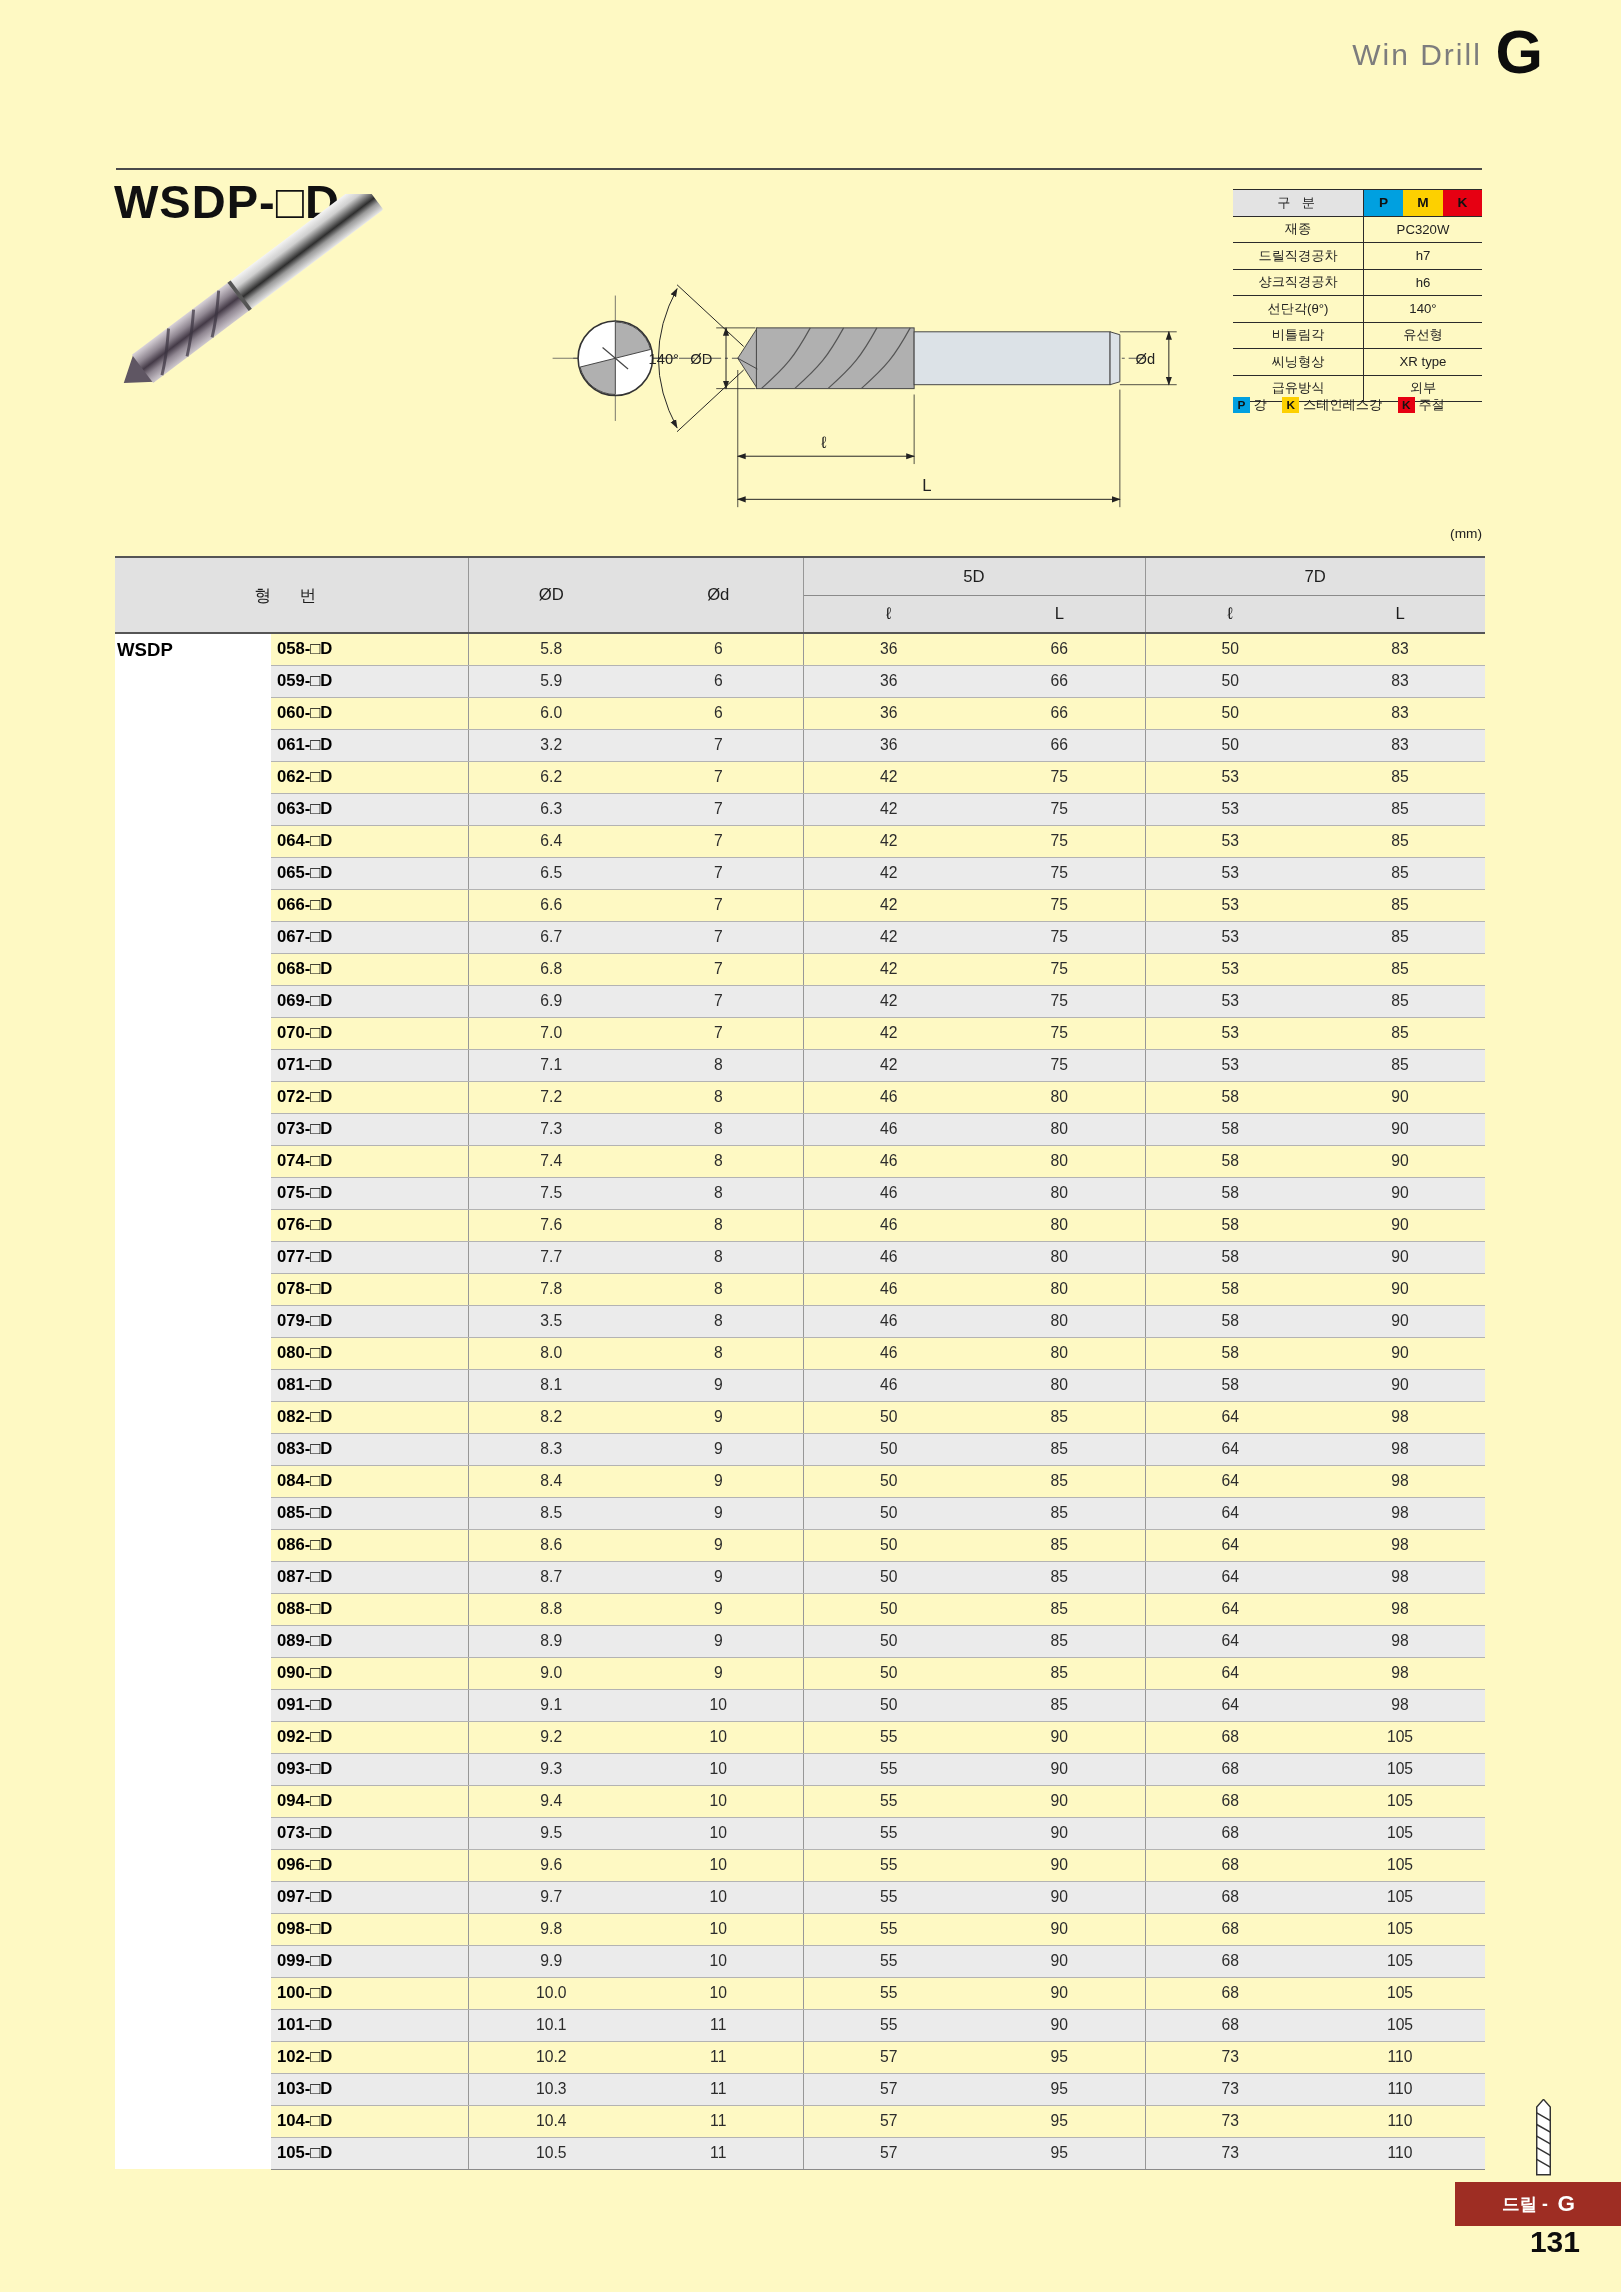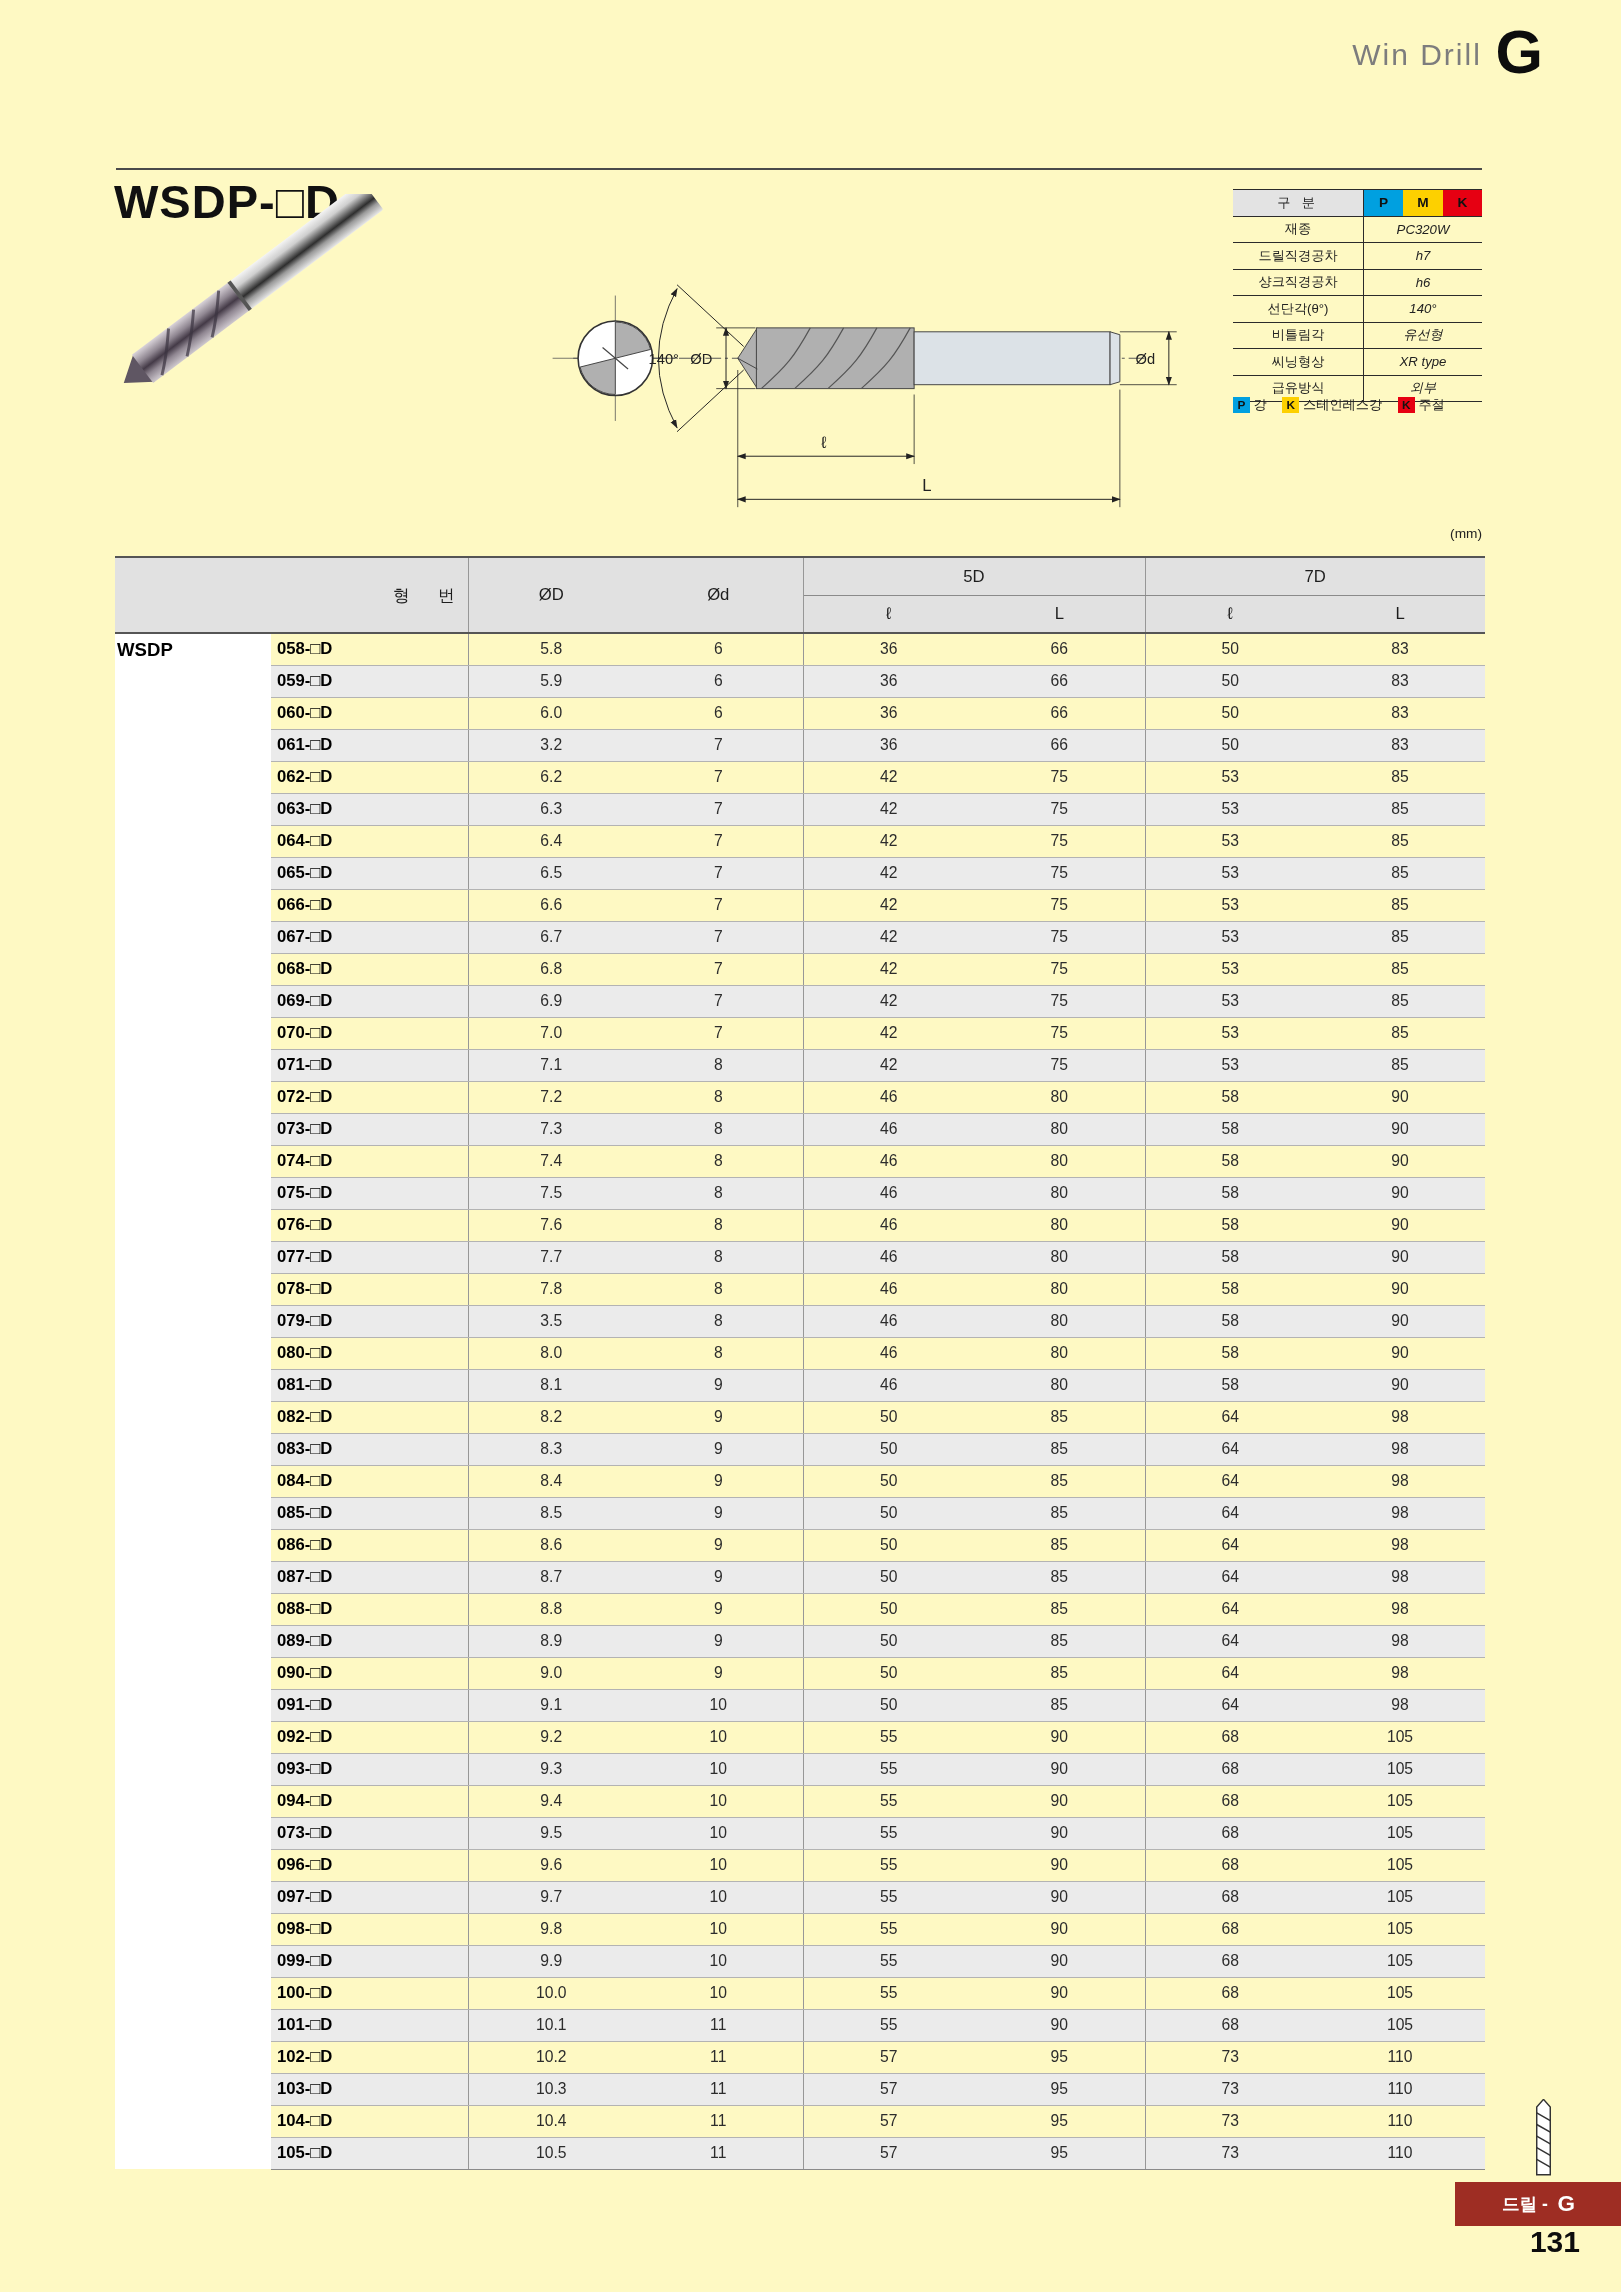--- a/index.html
+++ b/index.html
@@ -21,40 +21,40 @@
   .drawing{position:absolute;left:534px;top:272px;}
   .drawing text{font-family:"Liberation Sans","DejaVu Sans",sans-serif;fill:#222;}
 
   
   .spec{position:absolute;left:1233px;top:189px;width:249px;font-size:13.2px;color:#222;}
   .spec-row{display:flex;height:25.5px;border-bottom:1px solid #2b2b2b;align-items:stretch;}
   .spec-row.first{border-top:1px solid #2b2b2b;}
   .spec-label{width:130px;display:flex;align-items:center;justify-content:center;
               border-right:1px solid #2b2b2b;}
   .spec-label.hdr{background:#e3e3e3;letter-spacing:3.9px;}
-  .spec-value{flex:1;display:flex;align-items:center;justify-content:center;font-style:italic;}
+  .spec-value{flex:1;display:flex;align-items:center;justify-content:center;}
   .spec-codes{flex:1;display:flex;}
   .spec-code{flex:1;display:flex;align-items:center;justify-content:center;
              font-weight:bold;font-size:13.7px;color:#111;}
   .legend{position:absolute;left:1233px;top:396px;display:flex;gap:15.7px;align-items:center;
           font-size:13.2px;color:#222;}
   .legend-item{display:flex;align-items:center;}
   .legend-chip{width:16.7px;height:16.7px;display:flex;align-items:center;justify-content:center;
                font-weight:bold;font-size:11.8px;color:#111;margin-right:3.9px;}
 
   
   .unit{position:absolute;left:1364px;top:526px;width:118px;text-align:right;font-size:13.7px;color:#222;}
 
   
   .main-table{position:absolute;left:115px;top:556px;width:1367px;border-collapse:collapse;
               table-layout:fixed;border-top:2px solid #555;}
   .main-table th{background:#e1e1e1;font-size:16.7px;font-weight:normal;color:#1d1d1d;}
   .main-table thead tr.t1 th{height:35px;}
   .main-table thead tr.t2 th{height:34px;}
-  .main-table th.model-h{letter-spacing:11.8px;text-align:right;}
+  .main-table th.model-h{letter-spacing:11.8px;}
   .main-table .vline{border-right:1px solid #979797;}
   .main-table .hdr-b{border-bottom:2px solid #555;}
   .main-table .grp{border-bottom:1px solid #8a8a8a;}
   .main-table tbody tr{height:32px;}
   .main-table tbody td{font-size:15.7px;text-align:center;color:#2c2c2c;
                        border-bottom:1px solid #b3b3b3;padding:0;}
   .main-table tbody td.model{text-align:left;padding-left:5.9px;font-weight:bold;
                              font-size:16.7px;color:#000;}
   .main-table tbody td.wsdp{border-bottom:none;background:#fff;text-align:left;
                             font-weight:bold;font-size:18.6px;color:#000;padding-left:2px;}

